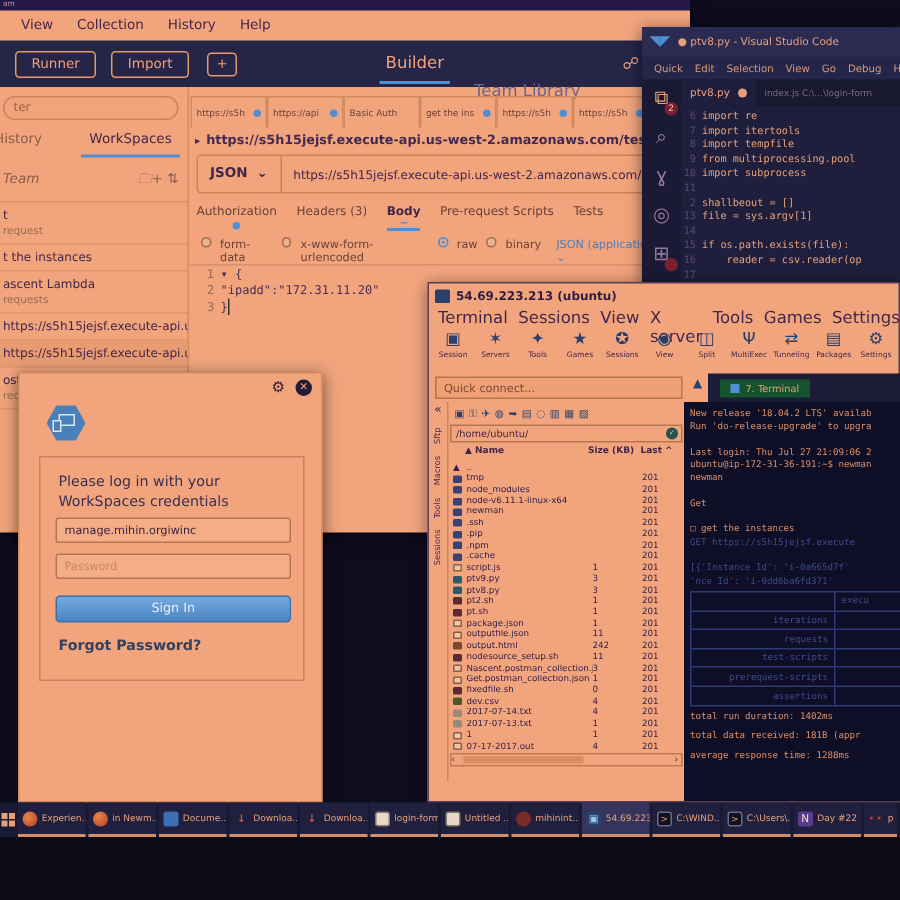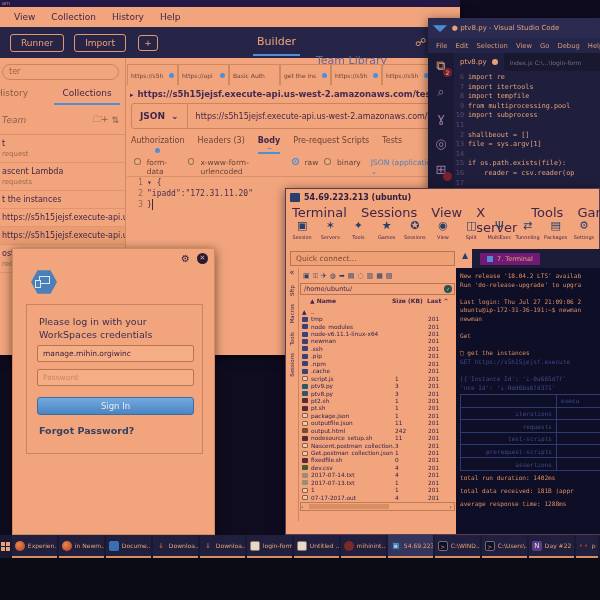--- a/index.html
+++ b/index.html
@@ -76,29 +76,29 @@
   #vs-tab2 { color:#7a6a8a; font-size:6px; display:flex; align-items:center; padding:0 6px; }
   #vs-code { position:absolute; left:26px; top:53px; width:146px; height:119px; padding-top:2px; }
   .vs-line { display:flex; font-size:6.8px; line-height:9.6px; font-family:"DejaVu Sans Mono", monospace; }
   .vs-line .gut { width:14px; text-align:right; color:#5a4a72; padding-right:4px; }
   .vs-line .txt { color:#e8a078; white-space:pre; }
 
   
   #moba { left:285px; top:188px; width:315px; height:347px; background:#f2a57d; border:1px solid #5a3a58; z-index:4; }
   #mb-title { height:16px; display:flex; align-items:center; gap:4px; font-size:8px; color:#2e1d44; padding-left:4px; font-weight:bold; }
   #mb-title .ico { width:10px; height:9px; background:#28406e; border-radius:1px; }
-  #mb-menu { height:14px; display:flex; gap:14px; padding-left:6px; font-size:13px; color:#42264a; }
+  #mb-menu { height:14px; display:flex; gap:7px; padding-left:6px; font-size:11px; color:#42264a; }
   #mb-toolbar { height:30px; display:flex; padding-left:2px; }
   .mb-tool { width:28.2px; text-align:center; }
   .mb-tool .g { font-size:11px; line-height:14px; color:#28406e; display:block; }
   .mb-tool .l { font-size:5px; color:#42264a; display:block; margin-top:1px; }
   #mb-qc { position:absolute; left:4px; top:62px; width:165px; height:15px; border:1px solid #b5764f; background:#efa075; font-size:7.5px; color:#7a4a38; line-height:13px; padding-left:5px; }
   #mb-up { position:absolute; left:172px; top:62px; width:14px; height:15px; text-align:center; font-size:8px; color:#28406e; }
   #mb-tabstrip { position:absolute; left:186px; top:60px; width:128px; height:19px; background:#1c1c38; display:flex; align-items:center; }
-  #mb-termtab { margin-left:8px; background:#701a75; color:#e8a078; font-size:6.5px; padding:2px 7px; display:flex; gap:4px; align-items:center; }
+  #mb-termtab { margin-left:8px; background:#14532d; color:#e8a078; font-size:6.5px; padding:2px 7px; display:flex; gap:4px; align-items:center; }
   #mb-termtab .sq { width:6px; height:6px; background:#4e8fd6; }
   #mb-side { position:absolute; left:0; top:79px; width:13px; height:253px; border-right:1px solid #cd835c; }
   #mb-collapse { font-size:8px; color:#42264a; text-align:center; }
   .mb-vtab { writing-mode:vertical-rl; transform:rotate(180deg); font-size:5.5px; color:#42264a; margin:8px 0 8px 3px; }
   #mb-icons { position:absolute; left:14px; top:80px; width:155px; height:13px; display:flex; gap:3px; align-items:center; padding-left:3px; font-size:7px; color:#28406e; }
   #mb-path { position:absolute; left:14px; top:94px; width:155px; height:12px; border:1px solid #b5764f; font-size:6.5px; color:#42264a; line-height:10px; padding-left:3px; }
   #mb-path .ok { float:right; width:8px; height:8px; border-radius:50%; background:#28504e; color:#9adcc8; font-size:5px; text-align:center; line-height:8px; margin:1px 2px 0 0; }
   #mb-fhead { position:absolute; left:14px; top:108px; width:155px; height:10px; display:flex; font-size:6px; color:#42264a; font-weight:bold; }
   #mb-fhead .c1 { width:92px; padding-left:10px; }
   #mb-fhead .c2 { width:35px; }
@@ -189,39 +189,39 @@
       <div id="pm-builder">Builder</div>
       <div id="pm-teamlib">Team Library</div>
       <div id="pm-sat">☍</div>
       <div id="pm-avatar"></div>
     </div>
 
     <div id="pm-side" class="abs">
       <div id="pm-filter">ter</div>
       <div id="pm-side-tabs">
         <div class="t1">History</div>
-        <div class="t2">Collections</div>
+        <div class="t2">WorkSpaces</div>
       </div>
       <div id="pm-team-row">
         <span>Team</span>
         <span class="sp"></span>
         <span>🗀+</span>&nbsp;
         <span>⇅</span>
       </div>
       <div id="pm-items">
           <div class="pm-item">
             <div class="nm nowrap">t</div>
             <div class="sb">request</div>
           </div>
           <div class="pm-item">
+            <div class="nm nowrap">t the instances</div>
+          </div>
+          <div class="pm-item">
             <div class="nm nowrap">ascent Lambda</div>
             <div class="sb">requests</div>
-          </div>
-          <div class="pm-item">
-            <div class="nm nowrap">t the instances</div>
           </div>
           <div class="pm-item">
             <div class="nm nowrap">https://s5h15jejsf.execute-api.us-wes...</div>
           </div>
           <div class="pm-item sel">
             <div class="nm nowrap">https://s5h15jejsf.execute-api.us-wes...</div>
           </div>
           <div class="pm-item">
             <div class="nm nowrap">ostman Echo</div>
             <div class="sb">request</div>
@@ -310,21 +310,21 @@
         </div>
       </div>
   </div>
 
   <div id="vscode" class="win">
     <div id="vs-title">
       <span id="vs-logo">◥◤</span>
       <span class="nowrap">● ptv8.py - Visual Studio Code</span>
     </div>
     <div id="vs-menu">
-        <span>File</span>
+        <span>Quick</span>
         <span>Edit</span>
         <span>Selection</span>
         <span>View</span>
         <span>Go</span>
         <span>Debug</span>
         <span>Help</span>
       </div>
     <div id="vs-activity">
         <div class="vs-ico on">⧉<span class="vs-badge">2</span></div>
         <div class="vs-ico">⌕</div>

